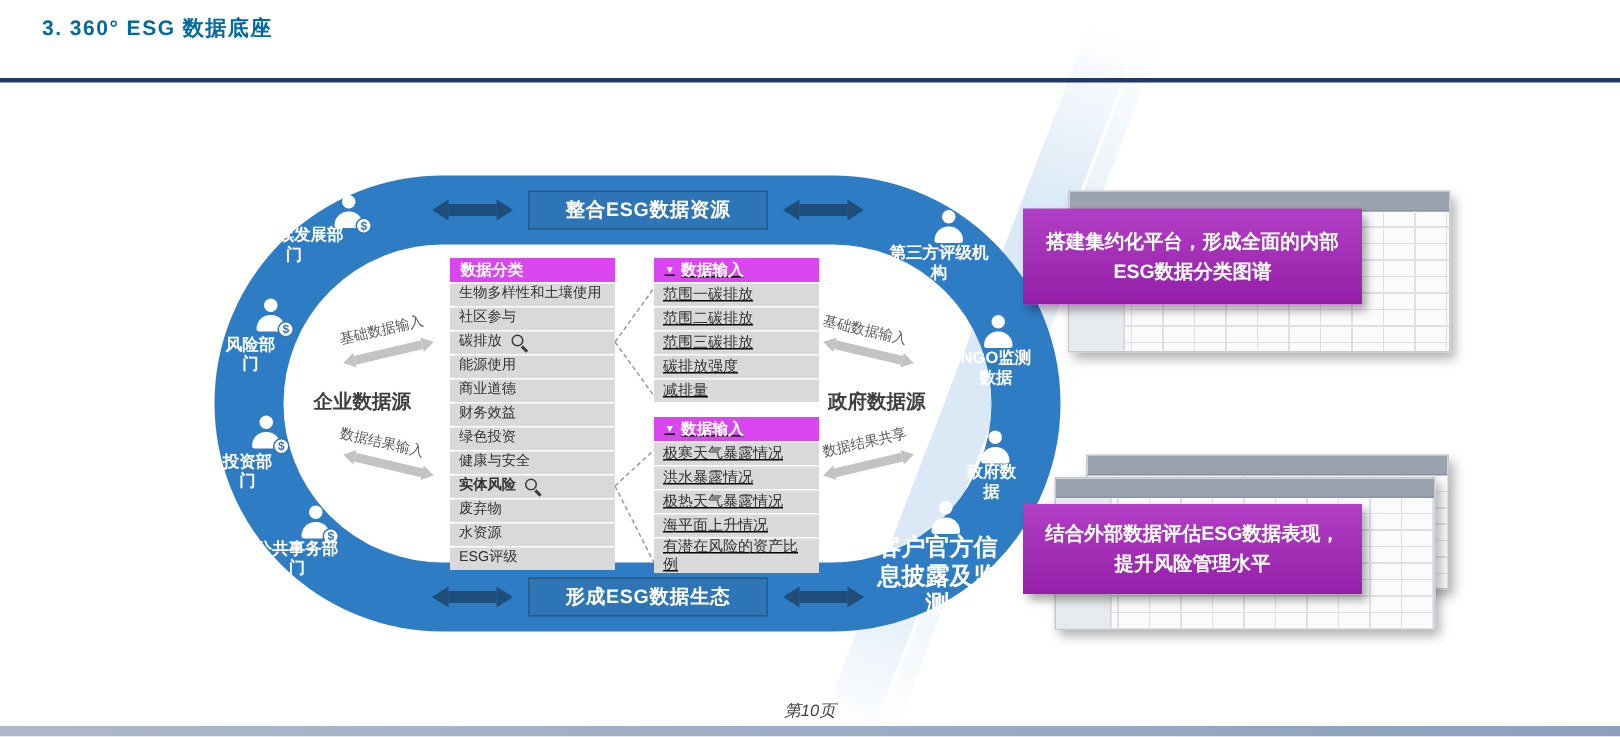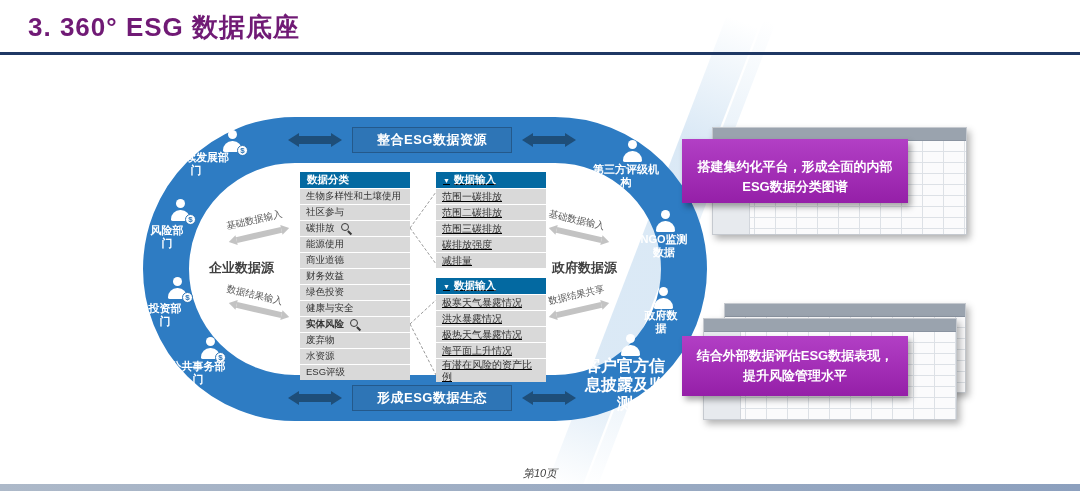--- a/index.html
+++ b/index.html
@@ -1,21 +1,21 @@
 <!DOCTYPE html>
 <html><head>
 <meta charset="utf-8">
 <style>
   html,body { margin:0; padding:0; background:#e8e8e8; }
   .slide {
     position:relative; width:1080px; height:491px; background:#ffffff;
     overflow:hidden; font-family:"Liberation Sans","DejaVu Sans",sans-serif;
   }
   
-  .title { position:absolute; left:28px; top:10px; margin:0; font-size:26px; font-weight:bold; color:#701a75; letter-spacing:1px; z-index:5; }
+  .title { position:absolute; left:28px; top:10px; margin:0; font-size:14px; font-weight:bold; color:#0369a1; letter-spacing:1px; z-index:5; }
   .header-line { position:absolute; left:0; top:52px; width:1080px; height:3px; background:#1F3864; z-index:5; }
   .logo { position:absolute; right:14px; top:7px; width:100px; text-align:center; color:#E60012; z-index:5; }
   .logo-top { display:flex; align-items:center; justify-content:center; gap:3px; }
   .logo-name { font-size:17px; font-weight:bold; font-style:italic; }
   .logo-sub { font-size:10.5px; font-weight:bold; letter-spacing:3px; margin-top:1px; }
   
   .swoosh { position:absolute; z-index:0;
     background:linear-gradient(180deg, rgba(189,215,238,0) 0%, rgba(189,215,238,.55) 25%, rgba(189,215,238,.55) 75%, rgba(189,215,238,0) 100%); }
   #sw1 { left:636px; top:5px; width:34px; height:500px; transform:rotate(21deg); }
   #sw2 { left:674px; top:5px; width:12px; height:500px; transform:rotate(21deg); opacity:.6; }
@@ -62,21 +62,21 @@
   #src-l { left:209px; top:259px; } #src-r { left:552px; top:259px; }
   .flow-label { position:absolute; font-size:9.5px; color:#595959; z-index:2; white-space:nowrap; }
   #fl-lt { left:226px; top:214px; transform:rotate(-13deg); }
   #fl-lb { left:226px; top:289px; transform:rotate(13deg); }
   #fl-rt { left:548px; top:214px; transform:rotate(13deg); }
   #fl-rb { left:548px; top:289px; transform:rotate(-13deg); }
   
   .tcol { position:absolute; z-index:2; }
   #tcol-left { left:300px; top:172px; width:110px; }
   #tcol-right { left:436px; top:172px; width:110px;text-decoration:underline; }
-  .thead { height:16px; background:#0369a1; color:#fff; font-size:10.5px; font-weight:bold;
+  .thead { height:16px; background:#d946ef; color:#fff; font-size:10.5px; font-weight:bold;
            display:flex; align-items:center; padding-left:7px; margin-bottom:1px; box-sizing:border-box; }
   .thead .tri { font-size:7px; margin-right:4px; }
   .trow { min-height:15px; background:#D9D9D9; color:#333; font-size:9.5px; line-height:1.15;
           display:flex; align-items:center; padding:0 5px 0 6px; margin-bottom:1px; box-sizing:border-box; }
   #tcol-right .trow { font-size:10px; }
   .trow.bold span { font-weight:bold; }
   .tgap { height:9px; }
   .mag { position:relative; width:12px; height:12px; margin-left:6px; flex:0 0 auto; }
   .mag::before { content:""; position:absolute; left:0; top:0; width:6px; height:6px; border:1.5px solid #3a3a3a; border-radius:50%; }
   .mag::after { content:""; position:absolute; left:7px; top:7px; width:4.5px; height:1.7px; background:#3a3a3a;
@@ -90,21 +90,21 @@
   .sh-top { height:12px; background:#9AA3AE; border-bottom:1px solid #8A93A0; }
   .sh-grid { position:absolute; left:0; top:13px; right:0; bottom:0;
     background-image:
       repeating-linear-gradient(180deg, transparent 0 10px, #DDE1E6 10px 11px),
       repeating-linear-gradient(90deg, transparent 0 20px, #DDE1E6 20px 21px); }
   .sh-col { position:absolute; left:0; top:13px; bottom:0; width:36px; background:#E7EAEE; border-right:1px solid #D2D6DC; }
   .sh-dark { position:absolute; left:0; top:13px; width:46px; height:34px; background:#99A2AD; }
   .callout { position:absolute; z-index:3; color:#fff; font-weight:bold; font-size:13px; line-height:1.55;
              display:flex; align-items:center; justify-content:center; text-align:center; padding:6px 10px; box-sizing:border-box;
              background:linear-gradient(180deg,#B23FC5 0%, #951FA8 100%); box-shadow:3px 4px 6px rgba(0,0,0,.35); }
-  #callout1 { left:682px; top:139px; width:226px; height:64px;align-items:flex-end; }
+  #callout1 { left:682px; top:139px; width:226px; height:64px; }
   #callout2 { left:682px; top:336px; width:226px; height:60px; }
   
   #page-num { position:absolute; left:0; bottom:10px; width:1080px; text-align:center; font-size:11px; font-style:italic; color:#404040; z-index:2; }
   #bottom-bar { position:absolute; left:0; bottom:0; width:1080px; height:7px;
                 background:linear-gradient(90deg,#ADB9C9,#8CA0BE); z-index:4; }
 </style>
 </head>
 <body>
 
 <div class="slide">

